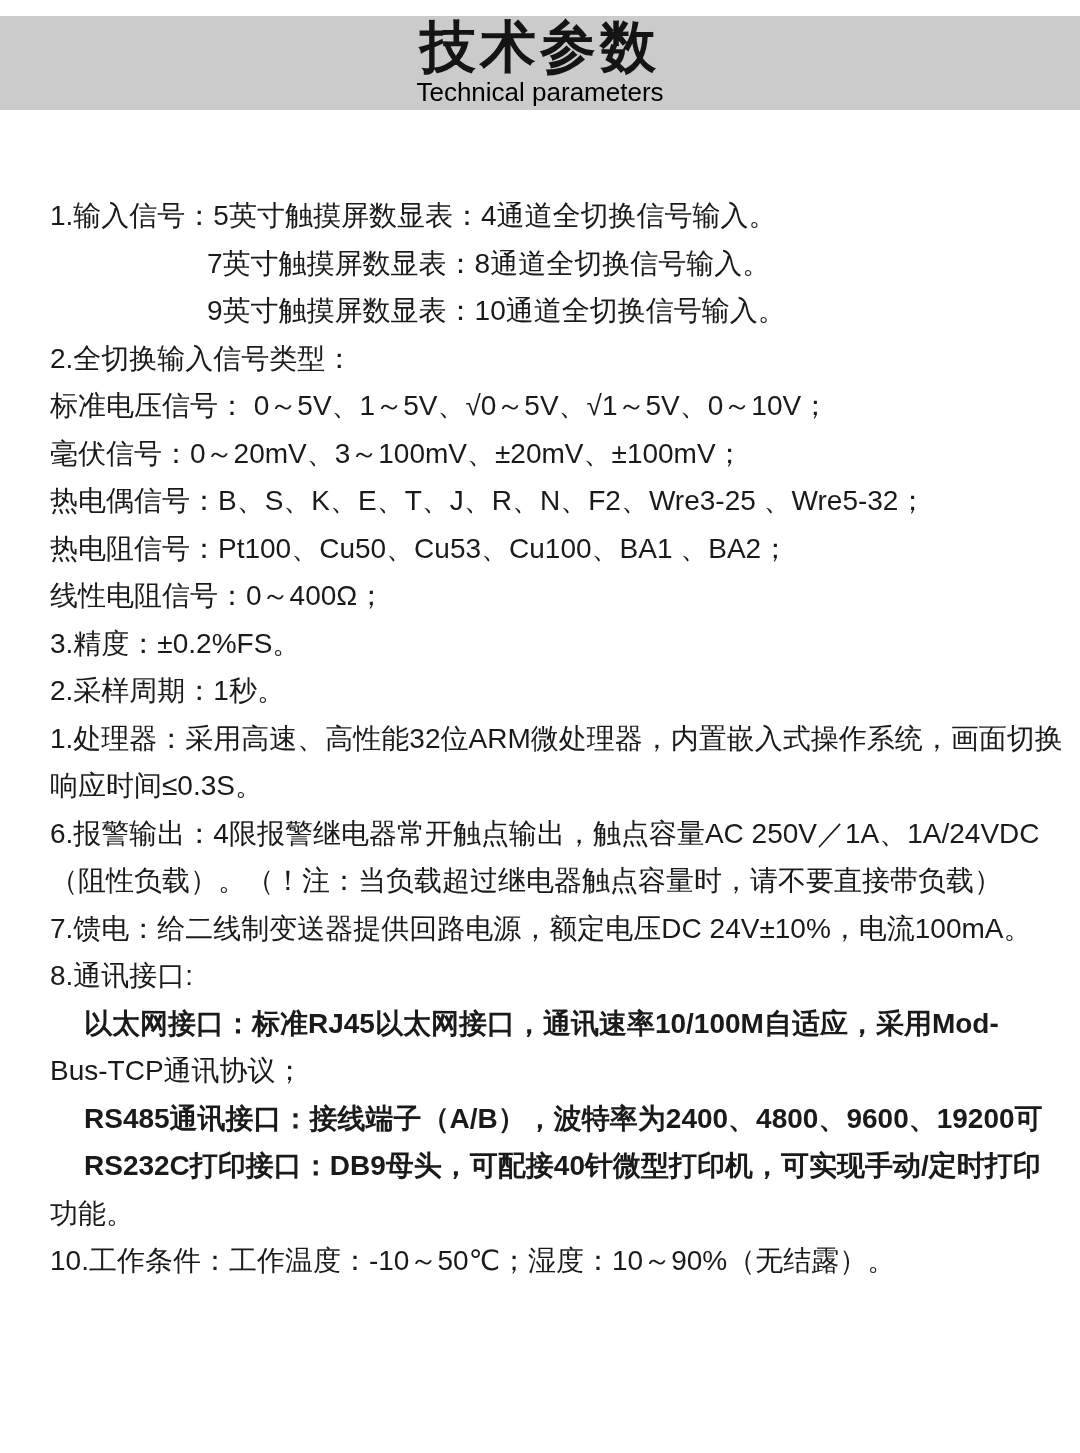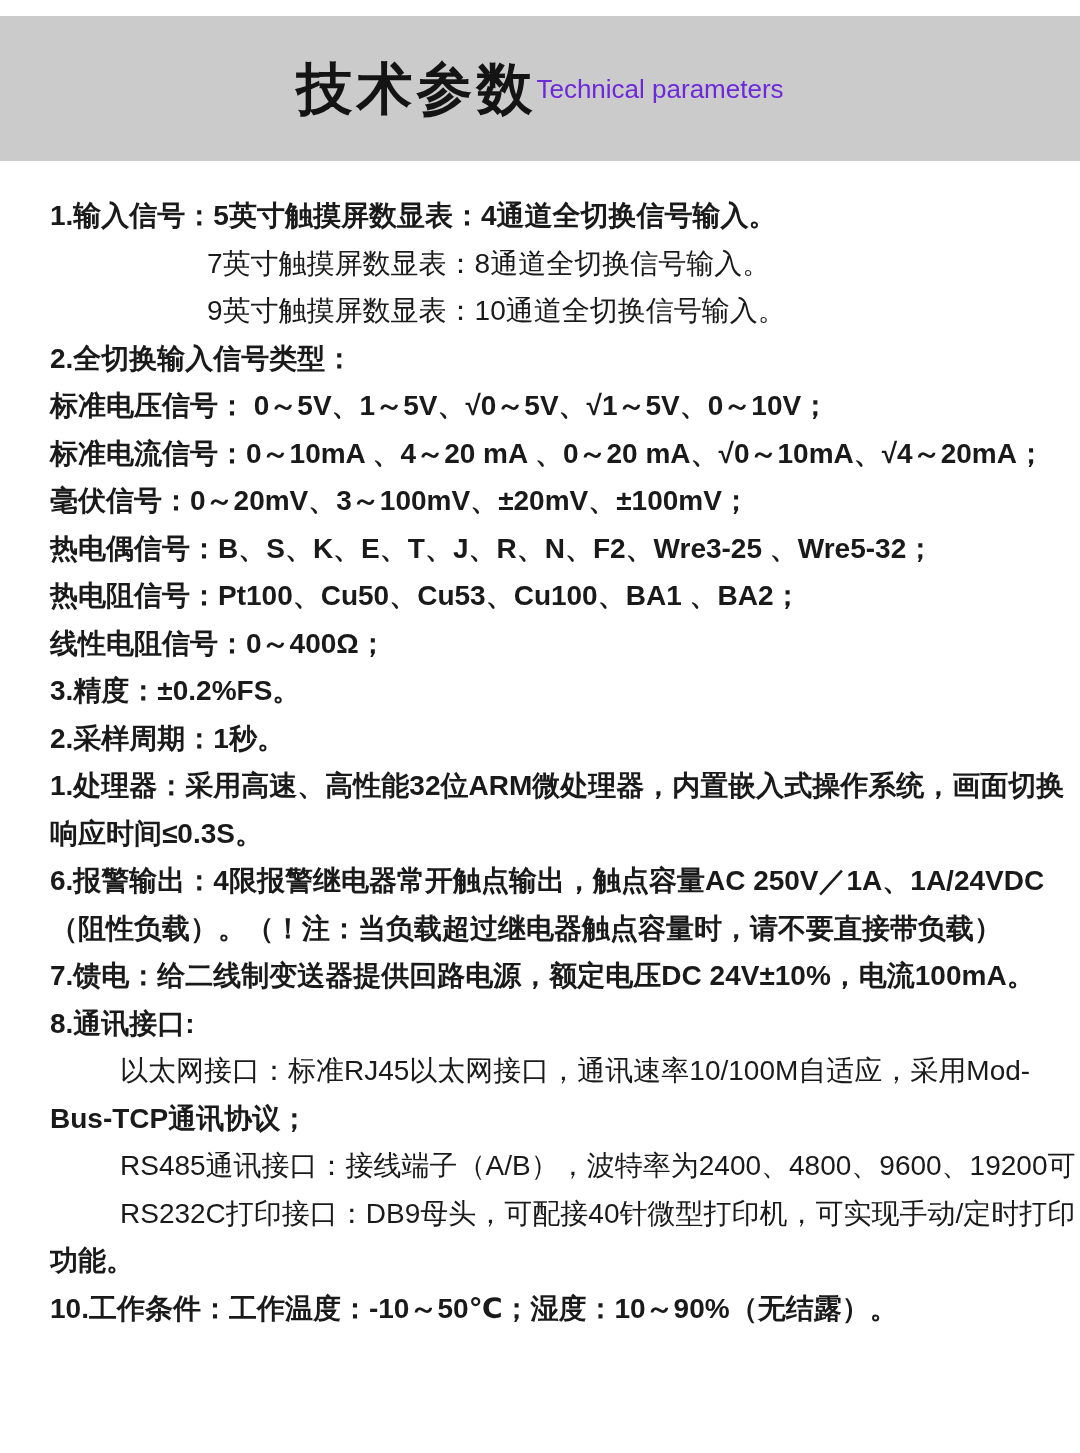--- a/index.html
+++ b/index.html
@@ -9,73 +9,72 @@
     width:1080px;
     height:1453px;
     background:#ffffff;
     overflow:hidden;
     font-family:"Liberation Sans","DejaVu Sans",sans-serif;
     color:#1a1a1a;
   }
   .header-band {
     position:absolute;
     top:16px; left:0;
-    width:1080px; height:145px;
+    width:1080px; height:94px;
     display:flex;
-    flex-direction:row;
+    flex-direction:column;
     align-items:center;
     justify-content:center;
   }
   .title {
     font-size:56px;
     font-weight:900;
     color:#141414;
     letter-spacing:4px;
     line-height:1.0;
   }
   .subtitle {
     font-size:26px;
     font-weight:400;
-    color:#6d28d9;
+    color:#000000;
     margin-top:2px;
     letter-spacing:0px;
   }
   .content {
     position:absolute;
     top:192px; left:0;
     width:1080px;
     font-size:28px;
     color:#1a1a1a;
   }
   .line {
     line-height:47.5px;
     height:47.5px;
     white-space:pre;
   }
-  .ind-a { padding-left:50px;font-weight:bold; }
+  .ind-a { padding-left:50px; }
   .ind-b { padding-left:207px; }
-  .ind-c { padding-left:120px; }
+  .ind-c { padding-left:84px;font-weight:bold; }
 </style>
 </head>
 <body>
 
 <div class="page">
 
   <div class="header-band" style="background-color: rgb(203, 203, 203);">
     <div class="title">技术参数</div>
     <div class="subtitle">Technical parameters</div>
   </div>
 
   <div class="content">
     <div class="line ind-a">1.输入信号：5英寸触摸屏数显表：4通道全切换信号输入。</div>
     <div class="line ind-b">7英寸触摸屏数显表：8通道全切换信号输入。</div>
     <div class="line ind-b">9英寸触摸屏数显表：10通道全切换信号输入。</div>
     <div class="line ind-a">2.全切换输入信号类型：</div>
     <div class="line ind-a">标准电压信号： 0～5V、1～5V、√0～5V、√1～5V、0～10V；</div>
-    <div class="line ind-a">标准电流信号：0～10mA 、4～20 mA 、0～20 mA、√0～10mA、√4～20mA；</div>
     <div class="line ind-a">毫伏信号：0～20mV、3～100mV、±20mV、±100mV；</div>
     <div class="line ind-a">热电偶信号：B、S、K、E、T、J、R、N、F2、Wre3-25 、Wre5-32；</div>
     <div class="line ind-a">热电阻信号：Pt100、Cu50、Cu53、Cu100、BA1 、BA2；</div>
     <div class="line ind-a">线性电阻信号：0～400Ω；</div>
     <div class="line ind-a">3.精度：±0.2%FS。</div>
     <div class="line ind-a">2.采样周期：1秒。</div>
     <div class="line ind-a">1.处理器：采用高速、高性能32位ARM微处理器，内置嵌入式操作系统，画面切换</div>
     <div class="line ind-a">响应时间≤0.3S。</div>
     <div class="line ind-a">6.报警输出：4限报警继电器常开触点输出，触点容量AC 250V／1A、1A/24VDC</div>
     <div class="line ind-a">（阻性负载）。（！注：当负载超过继电器触点容量时，请不要直接带负载）</div>

